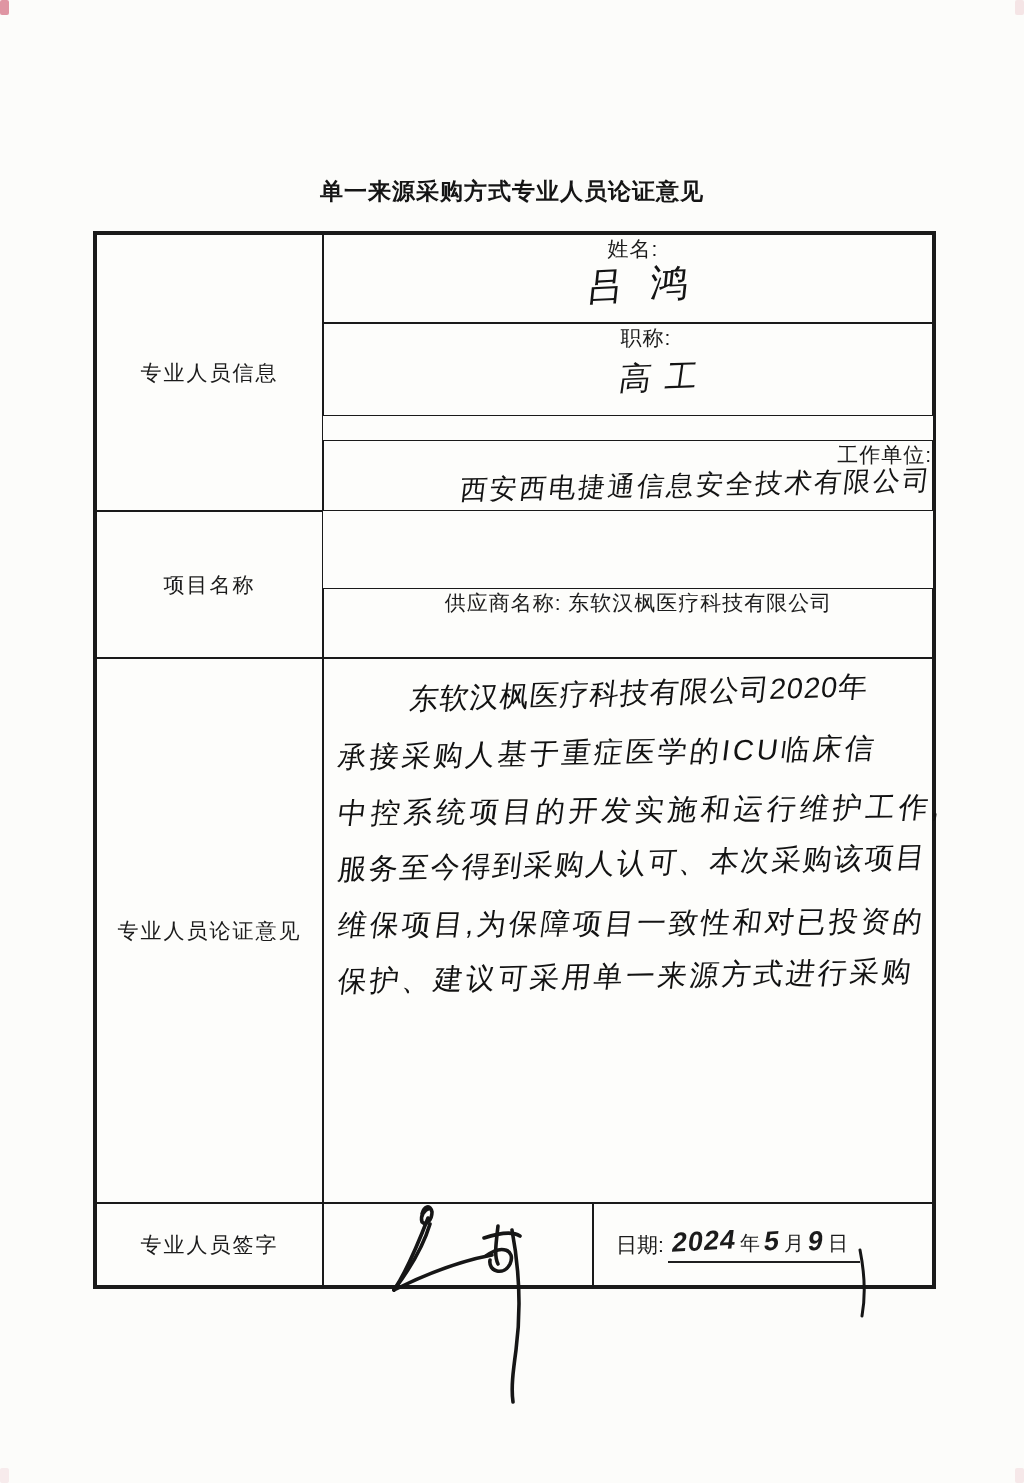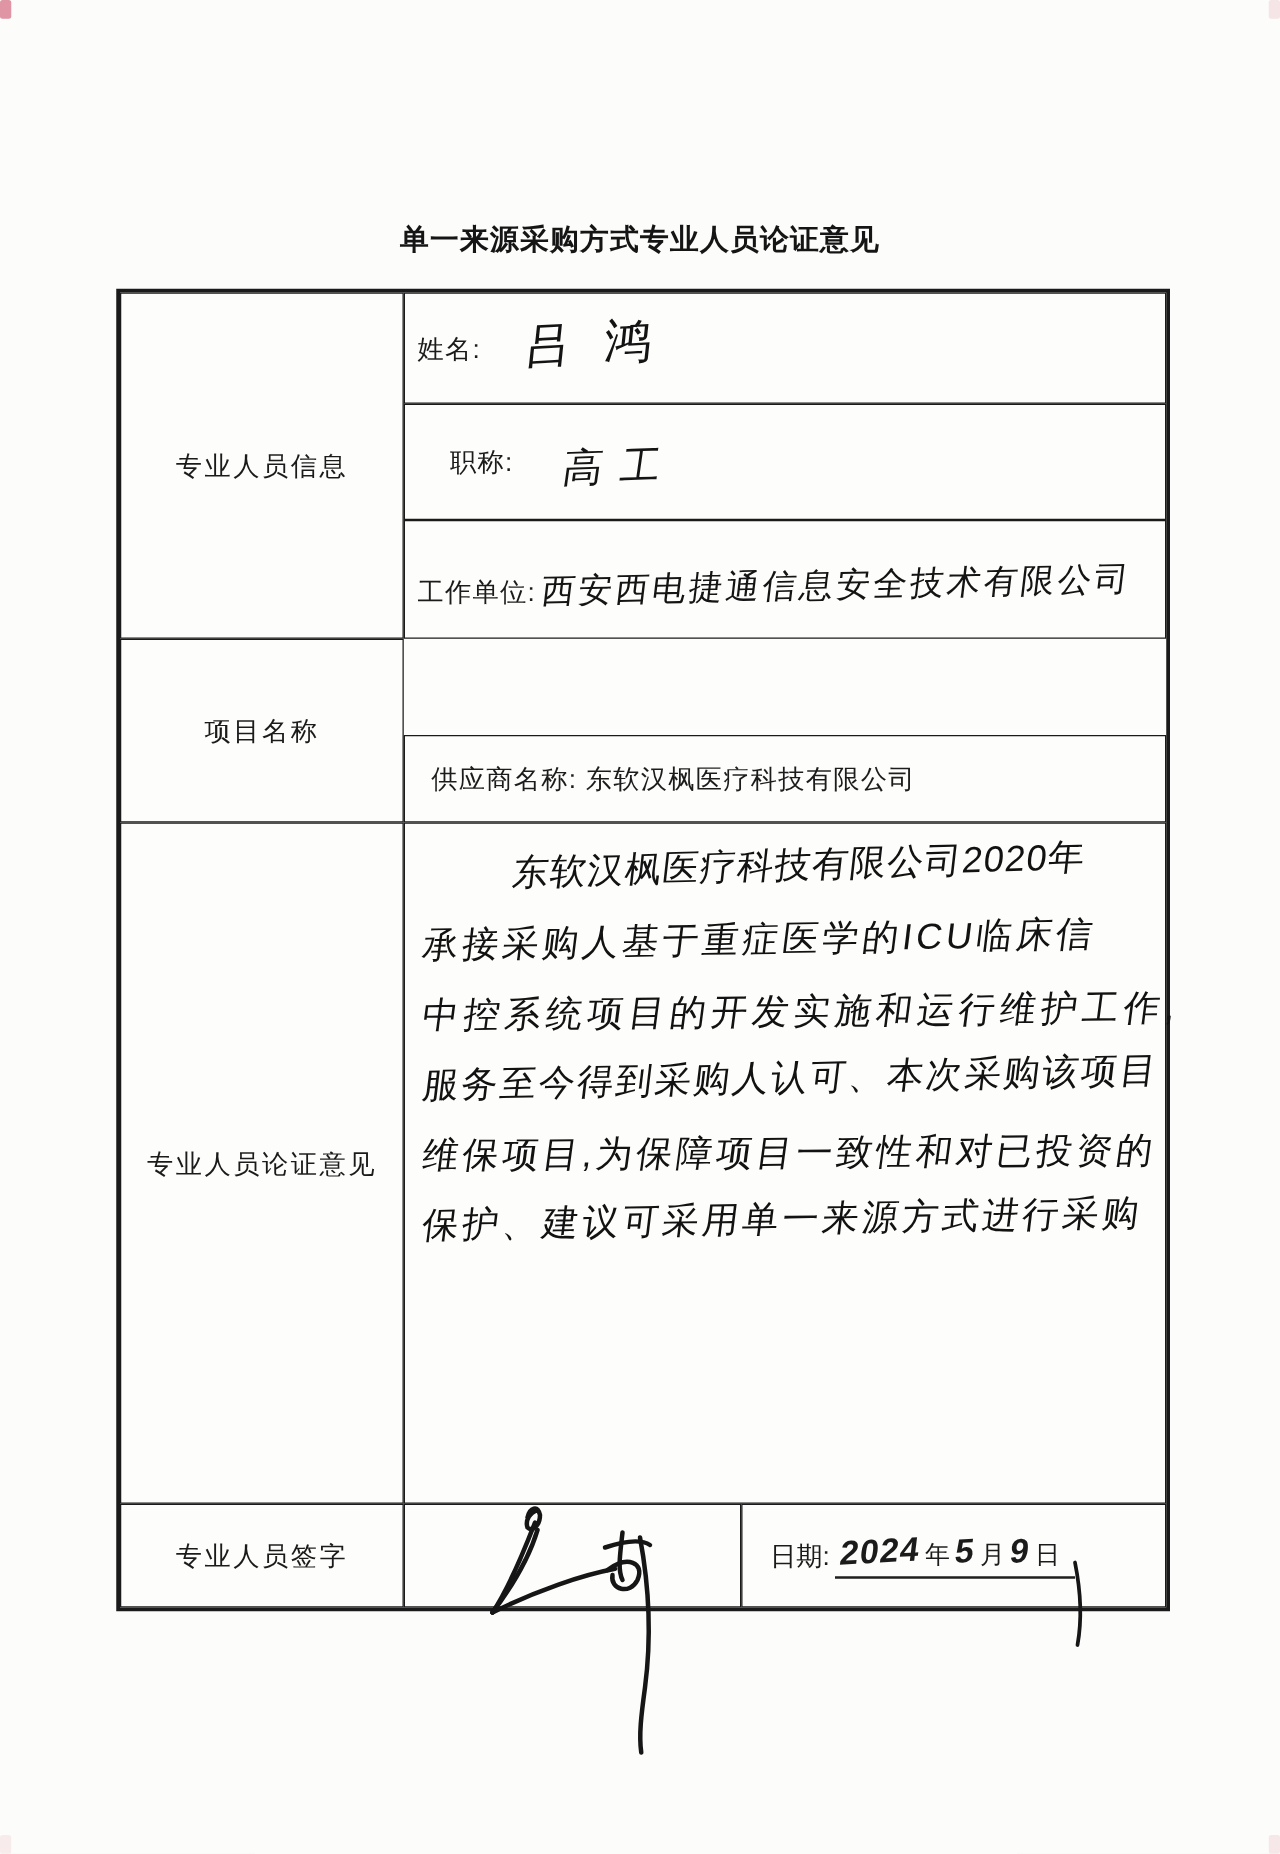--- a/index.html
+++ b/index.html
@@ -38,21 +38,21 @@
   .cell{
     border:1.5px solid #1a1a1a;
     box-sizing:border-box;
     position:relative;
     overflow:visible;
   }
   .cell.label{
     display:flex;align-items:center;justify-content:center;
     font-size:21px;letter-spacing:2px;color:#1b1b1b;
   }
-  .span-c23{grid-column:2/4;}
+  .span-c23{grid-column:2/4;flex-direction:column;}
   .r13{grid-row:1/4;grid-column:1;text-align:right;}
   .r45{grid-row:4/6;grid-column:1;}
 
   .field{
     display:flex;align-items:center;
     padding-left:10px;font-size:21px;color:#1b1b1b;
   }
   .field .flabel{flex:0 0 auto;letter-spacing:1px;}
 
   
@@ -127,21 +127,21 @@
     <div class="cell field span-c23" style="grid-row:1;">
       <span class="flabel">姓名:</span>
       <span class="hw hw-name">吕鸿</span>
     </div>
 
     <div class="cell field span-c23" style="grid-row:2;padding-left:36px;">
       <span class="flabel">职称:</span>
       <span class="hw hw-title">高工</span>
     </div>
 
-    <div class="cell field unit-field span-c23" style="grid-row:3;">
+    <div class="cell field unit-field span-c23" style="grid-row:3;margin-top:24px;">
       <span class="flabel">工作单位:</span>
       <span class="hw hw-unit">西安西电捷通信息安全技术有限公司</span>
     </div>
 
     <div class="cell label r45">项目名称</div>
 
 
     <div class="cell supplier-field span-c23" style="grid-row:5;">供应商名称: 东软汉枫医疗科技有限公司</div>
 
     <div class="cell label" style="grid-row:6;grid-column:1;">专业人员论证意见</div>

